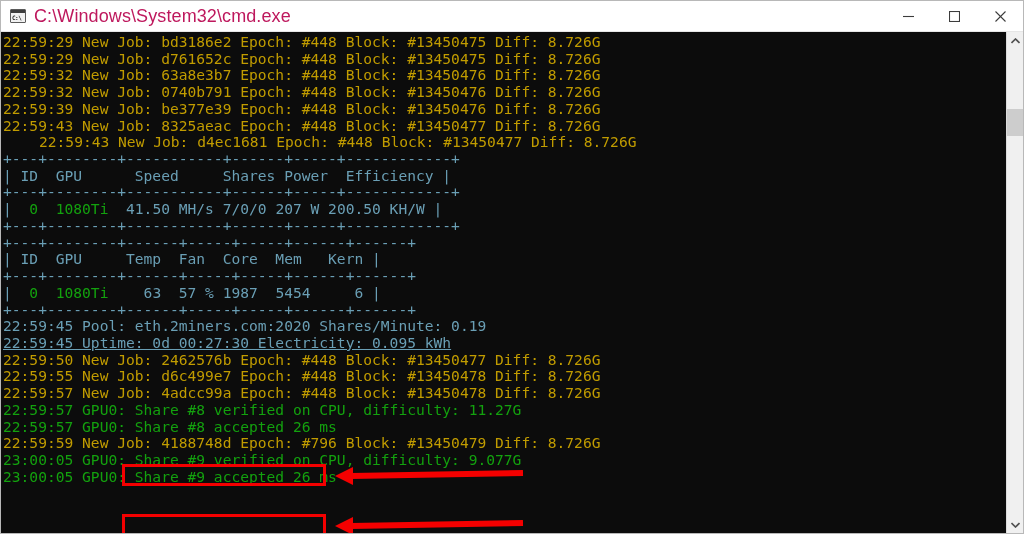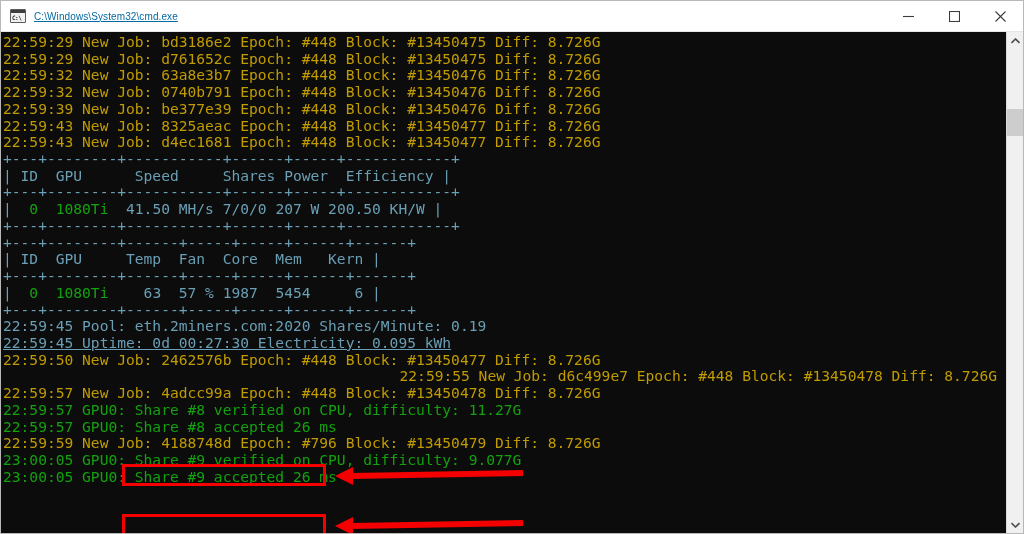--- a/index.html
+++ b/index.html
@@ -47,26 +47,25 @@
     background: #3d3d3d;
   }
   #app-icon .glyph {
     position: absolute; bottom: 0px; left: 1px;
     font-family: "DejaVu Sans Mono", monospace;
     font-size: 6px; line-height: 8px;
     color: #1c1c1c; font-weight: bold;
     letter-spacing: -0.5px;
   }
   #title-text {
-    font-size: 10px;
-    color: #0369a1;
+    font-size: 18px;
+    color: #be185d;
     letter-spacing: 0.1px;
     white-space: nowrap;
     user-select: none;
-    text-decoration: underline;
   }
   #win-controls {
     margin-left: auto;
     display: flex;
     height: 31px;
   }
   .winbtn {
     width: 46px; height: 31px;
     display: flex; align-items: center; justify-content: center;
     color: #3c3c3c;
@@ -80,21 +79,21 @@
   #console-wrap {
     flex: 1 1 auto;
     display: flex;
     position: relative;
     background: #0c0c0c;
     overflow: hidden;
   }
   #console {
     flex: 1 1 auto;
     background: #0c0c0c;
-    padding: 2px 9px 0 2px;
+    padding: 2px 0 0 2px;
     position: relative;
     overflow: hidden;
   }
   .line {
     font-family: "DejaVu Sans Mono", monospace;
     font-size: 14.6px;
     line-height: 16.72px;
     white-space: pre;
     letter-spacing: 0px;
     height: 16.72px;
@@ -179,35 +178,35 @@
 
   <div id="console-wrap">
     <div id="console">
 
     <div class="line" style="color: rgb(193, 156, 0);">22:59:29 New Job: bd3186e2 Epoch: #448 Block: #13450475 Diff: 8.726G</div>
         <div class="line" style="color: rgb(193, 156, 0);">22:59:29 New Job: d761652c Epoch: #448 Block: #13450475 Diff: 8.726G</div>
         <div class="line" style="color: rgb(193, 156, 0);">22:59:32 New Job: 63a8e3b7 Epoch: #448 Block: #13450476 Diff: 8.726G</div>
         <div class="line" style="color: rgb(193, 156, 0);">22:59:32 New Job: 0740b791 Epoch: #448 Block: #13450476 Diff: 8.726G</div>
         <div class="line" style="color: rgb(193, 156, 0);">22:59:39 New Job: be377e39 Epoch: #448 Block: #13450476 Diff: 8.726G</div>
         <div class="line" style="color: rgb(193, 156, 0);">22:59:43 New Job: 8325aeac Epoch: #448 Block: #13450477 Diff: 8.726G</div>
-        <div class="line" style="color: rgb(193, 156, 0);">22:59:43 New Job: d4ec1681 Epoch: #448 Block: #13450477 Diff: 8.726G</div>
+        <div class="line" style="color: rgb(193, 156, 0); margin-left: 36px;">22:59:43 New Job: d4ec1681 Epoch: #448 Block: #13450477 Diff: 8.726G</div>
         <div class="line" style="color: rgb(106, 159, 181);">+---+--------+-----------+------+-----+------------+</div>
         <div class="line" style="color: rgb(106, 159, 181);">| ID  GPU      Speed     Shares Power  Efficiency |</div>
         <div class="line" style="color: rgb(106, 159, 181);">+---+--------+-----------+------+-----+------------+</div>
         <div class="line"><span style="color: rgb(106, 159, 181);">|</span><span style="color: rgb(19, 161, 14);">  0  1080Ti</span><span style="color: rgb(106, 159, 181);">  41.50 MH/s 7/0/0 207 W 200.50 KH/W </span><span style="color: rgb(106, 159, 181);">|</span></div>
         <div class="line" style="color: rgb(106, 159, 181);">+---+--------+-----------+------+-----+------------+</div>
         <div class="line" style="color: rgb(106, 159, 181);">+---+--------+------+-----+-----+------+------+</div>
         <div class="line" style="color: rgb(106, 159, 181);">| ID  GPU     Temp  Fan  Core  Mem   Kern |</div>
         <div class="line" style="color: rgb(106, 159, 181);">+---+--------+------+-----+-----+------+------+</div>
         <div class="line"><span style="color: rgb(106, 159, 181);">|</span><span style="color: rgb(19, 161, 14);">  0  1080Ti</span><span style="color: rgb(106, 159, 181);">    63  57 % 1987  5454     6 </span><span style="color: rgb(106, 159, 181);">|</span></div>
         <div class="line" style="color: rgb(106, 159, 181);">+---+--------+------+-----+-----+------+------+</div>
         <div class="line" style="color: rgb(106, 159, 181);">22:59:45 Pool: eth.2miners.com:2020 Shares/Minute: 0.19</div>
         <div class="line" style="color: rgb(106, 159, 181); text-decoration: underline;">22:59:45 Uptime: 0d 00:27:30 Electricity: 0.095 kWh</div>
         <div class="line" style="color: rgb(193, 156, 0);">22:59:50 New Job: 2462576b Epoch: #448 Block: #13450477 Diff: 8.726G</div>
-        <div class="line" style="color: rgb(193, 156, 0); text-align: right;">22:59:55 New Job: d6c499e7 Epoch: #448 Block: #13450478 Diff: 8.726G</div>
+        <div class="line" style="color: rgb(193, 156, 0);">22:59:55 New Job: d6c499e7 Epoch: #448 Block: #13450478 Diff: 8.726G</div>
         <div class="line" style="color: rgb(193, 156, 0);">22:59:57 New Job: 4adcc99a Epoch: #448 Block: #13450478 Diff: 8.726G</div>
         <div class="line" style="color: rgb(19, 161, 14);">22:59:57 GPU0: Share #8 verified on CPU, difficulty: 11.27G</div>
         <div class="line" style="color: rgb(19, 161, 14);">22:59:57 GPU0: Share #8 accepted 26 ms</div>
         <div class="line" style="color: rgb(193, 156, 0);">22:59:59 New Job: 4188748d Epoch: #796 Block: #13450479 Diff: 8.726G</div>
         <div class="line" style="color: rgb(19, 161, 14);">23:00:05 GPU0: Share #9 verified on CPU, difficulty: 9.077G</div>
         <div class="line" style="color: rgb(19, 161, 14);">23:00:05 GPU0: Share #9 accepted 26 ms</div>
       </div>
 
     <div id="scrollbar">
       <div class="sb-arrow top">

